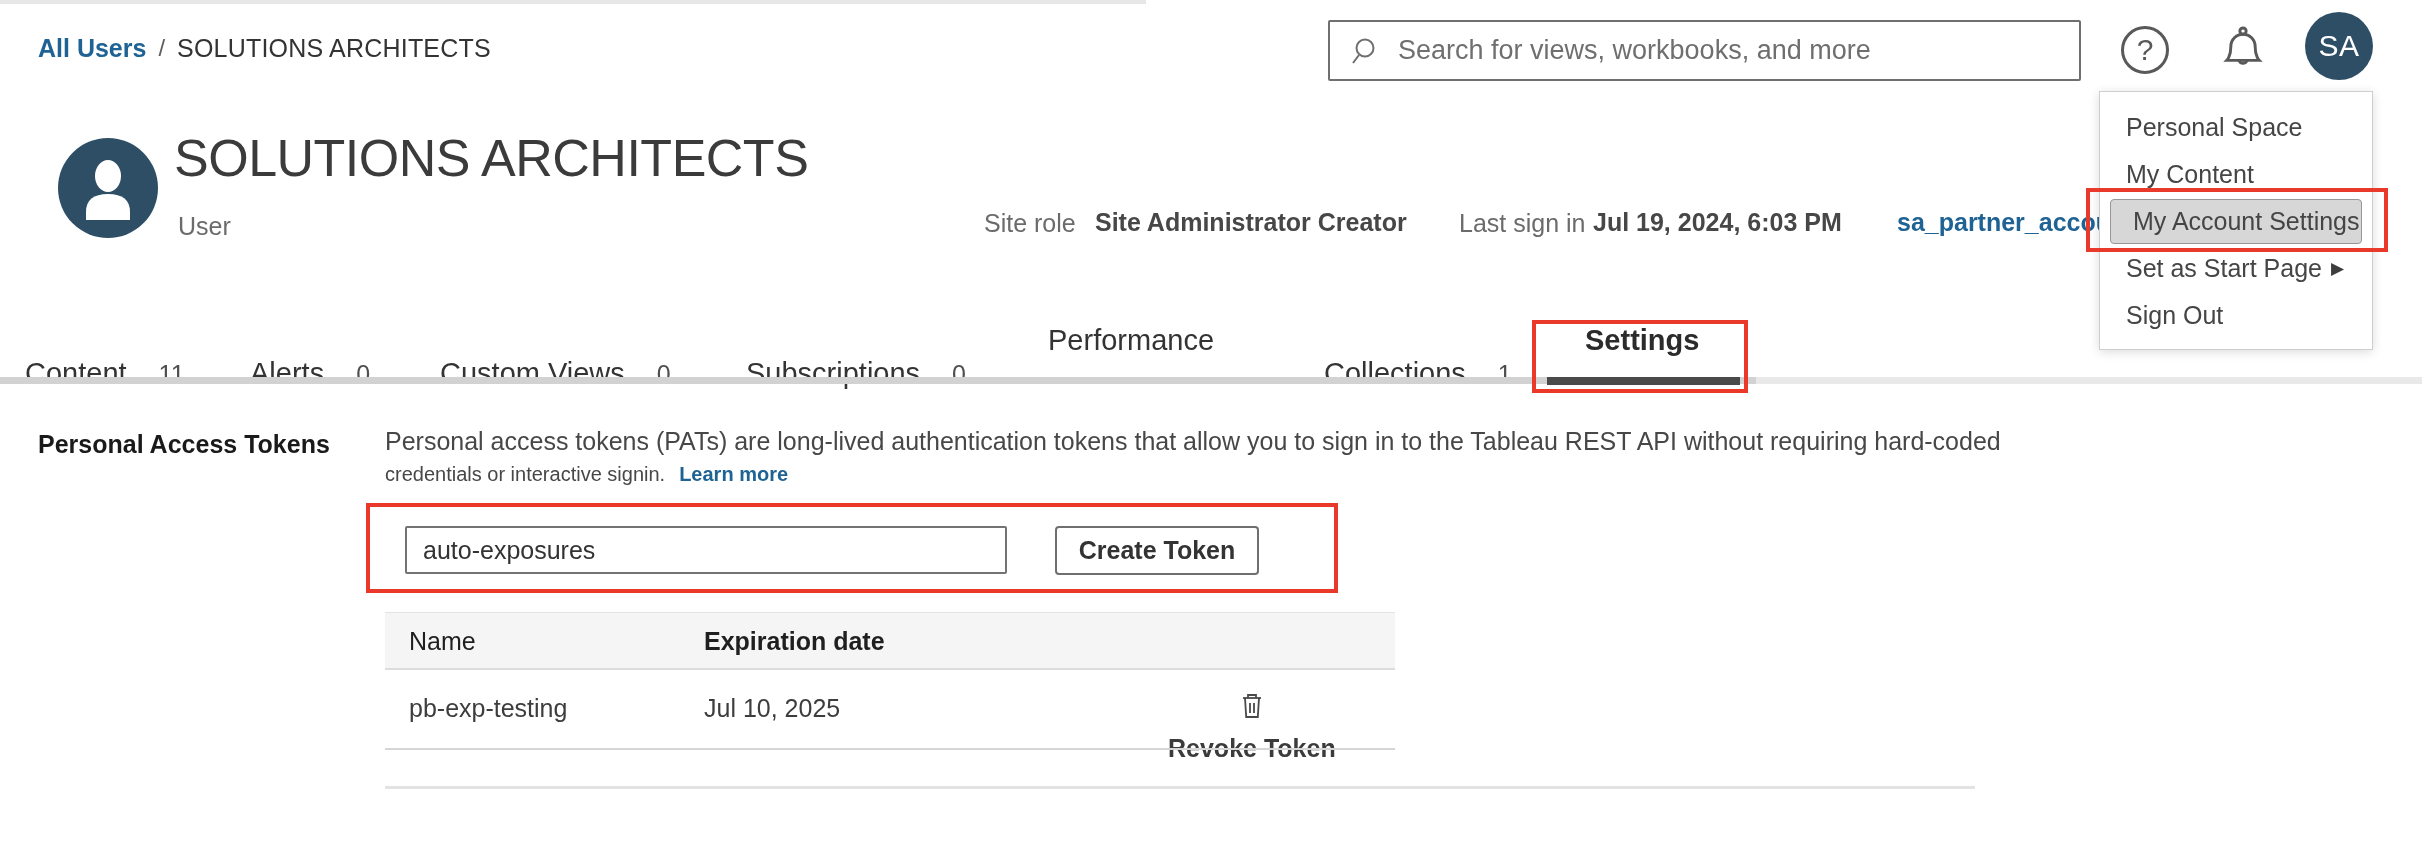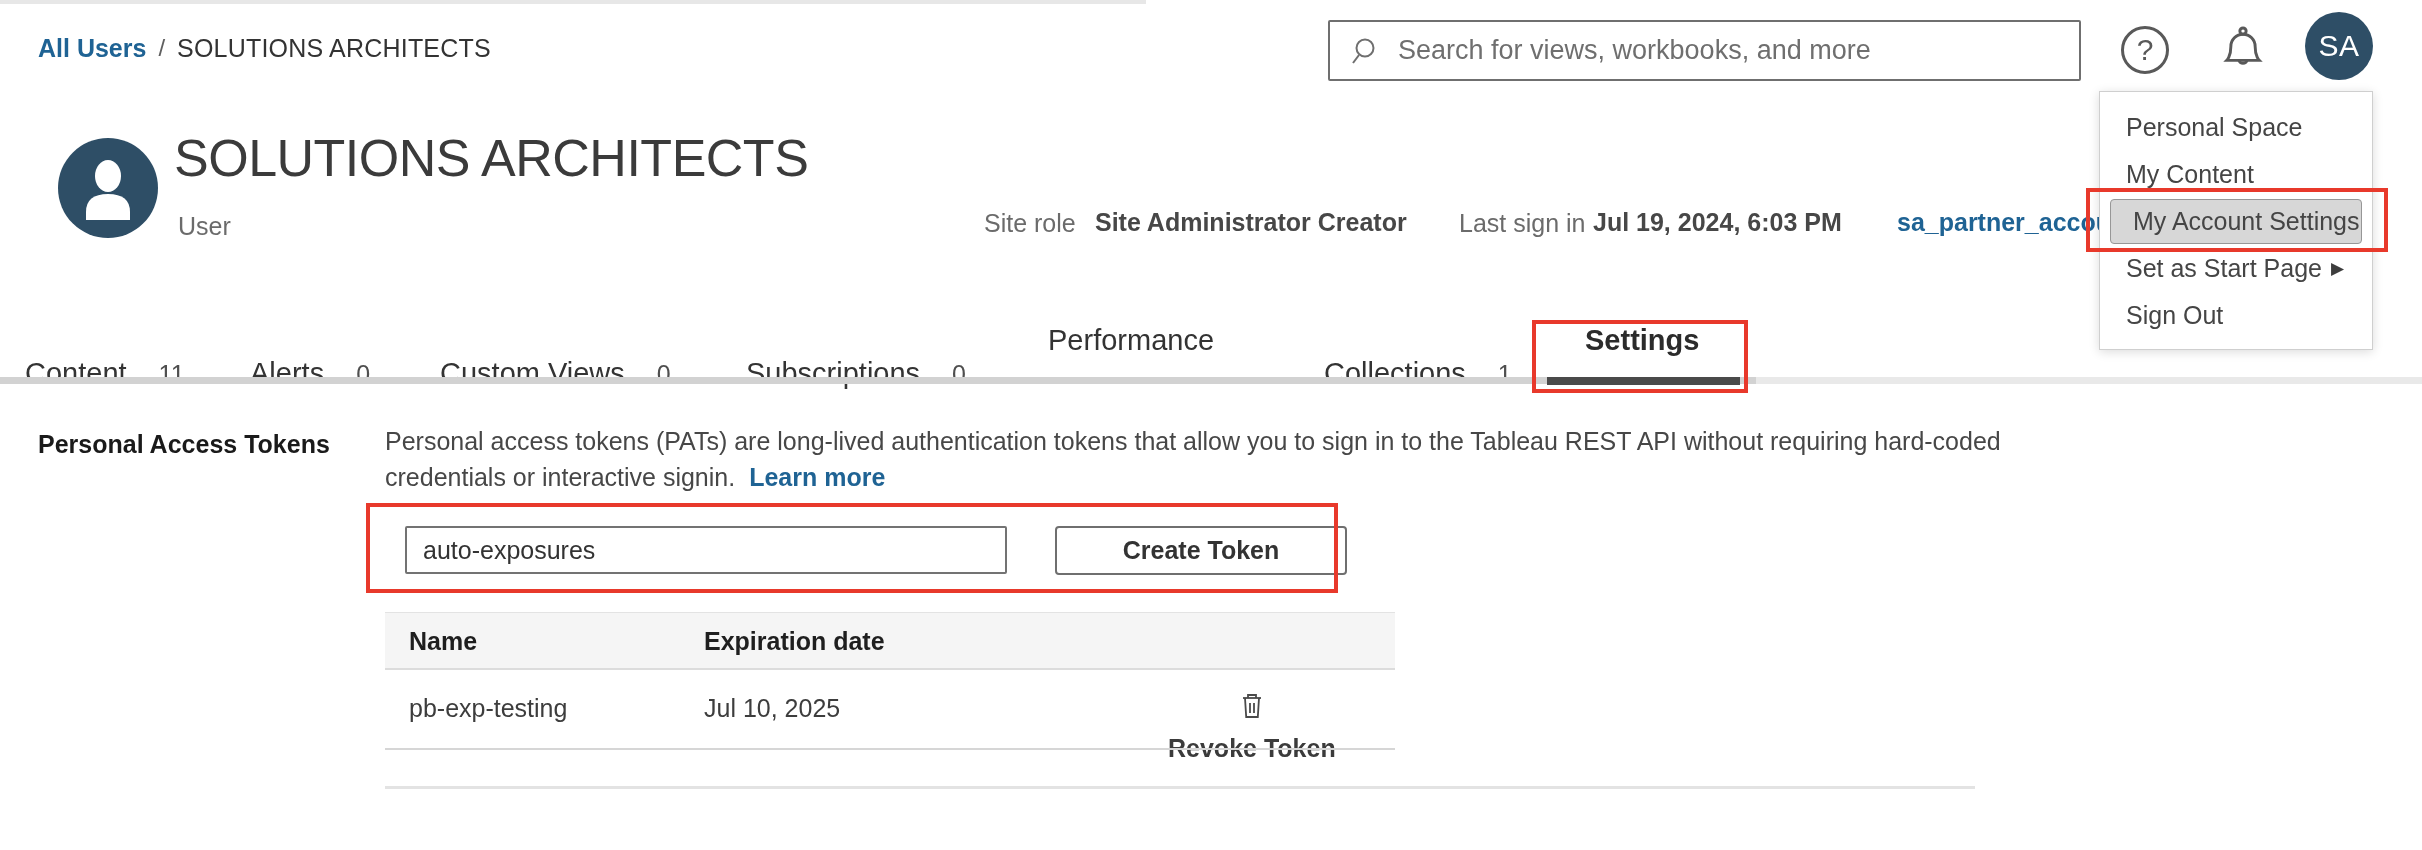--- a/index.html
+++ b/index.html
@@ -48,29 +48,29 @@
 
   
   .annotation { position:absolute; border:4px solid #e8392b; z-index:7; pointer-events:none; }
   .annotation-settings-tab { left:1532px; top:320px; width:216px; height:73px; }
   .annotation-token-form  { left:366px; top:503px; width:972px; height:90px; }
   .annotation-menu-item   { left:2086px; top:188px; width:302px; height:64px; }
 
   
   .section-title { position:absolute; left:38px; top:430px; font-size:25px; font-weight:bold; color:#1a1a1a; }
   .desc-line1 { position:absolute; left:385px; top:427px; font-size:25px; color:#474747; white-space:nowrap; }
-  .desc-line2 { position:absolute; left:385px; top:463px; font-size:25px; color:#474747; white-space:nowrap; }
+  .desc-line2 { position:absolute; left:385px; top:463px; font-size:20px; color:#474747; white-space:nowrap; }
   .learn-more { color:#1f6394; font-weight:bold; margin-left:14px; cursor:pointer; }
 
   .token-input { position:absolute; left:405px; top:526px; width:602px; height:48px; border:2px solid #737373; border-radius:2px; font-size:25px; color:#333; padding-left:16px; font-family:"Liberation Sans", sans-serif; outline:none; }
-  .create-token-btn { position:absolute; left:1055px; top:526px; width:292px; height:49px; border:2px solid #6f6f6f; border-radius:4px; background:#fff; font-size:25px; font-weight:bold; color:#333; font-family:"Liberation Sans", sans-serif; cursor:pointer; }
+  .create-token-btn { position:absolute; left:1055px; top:526px; width:204px; height:49px; border:2px solid #6f6f6f; border-radius:4px; background:#fff; font-size:25px; font-weight:bold; color:#333; font-family:"Liberation Sans", sans-serif; cursor:pointer; }
 
   
   .table-header { position:absolute; left:385px; top:612px; width:1010px; height:56px; background:#f5f5f5; border-top:1px solid #e3e3e3; }
-  .th-name { position:absolute; left:409px; top:627px; font-size:25px; font-weight:bold; color:#1f1f1f; }
+  .th-name { position:absolute; left:409px; top:627px; font-size:25px; font-weight:normal; color:#1f1f1f; }
   .th-exp  { position:absolute; left:704px; top:627px; font-size:25px; font-weight:bold; color:#1f1f1f; }
   .header-bottom-border { position:absolute; left:385px; top:668px; width:1010px; height:2px; background:#dcdcdc; }
   .td-name { position:absolute; left:409px; top:694px; font-size:25px; color:#3d3d3d; }
   .td-exp  { position:absolute; left:704px; top:694px; font-size:25px; color:#3d3d3d; }
   .revoke-btn { position:absolute; left:1168px; top:690px; display:flex; align-items:center; gap:14px; font-size:25px; font-weight:bold; color:#3b3b3b; cursor:pointer; background:none; border:none; font-family:"Liberation Sans", sans-serif;flex-direction:column; }
   .row-bottom-border { position:absolute; left:385px; top:748px; width:1010px; height:2px; background:#d6d6d6; }
   .section-divider { position:absolute; left:385px; top:786px; width:1590px; height:3px; background:#e3e3e3; }
 
   
   .account-menu { position:absolute; left:2099px; top:91px; width:274px; height:259px; background:#fff; border:1px solid #cfcfcf; box-shadow:0 2px 10px rgba(0,0,0,0.14); z-index:5; padding-top:12px; }

